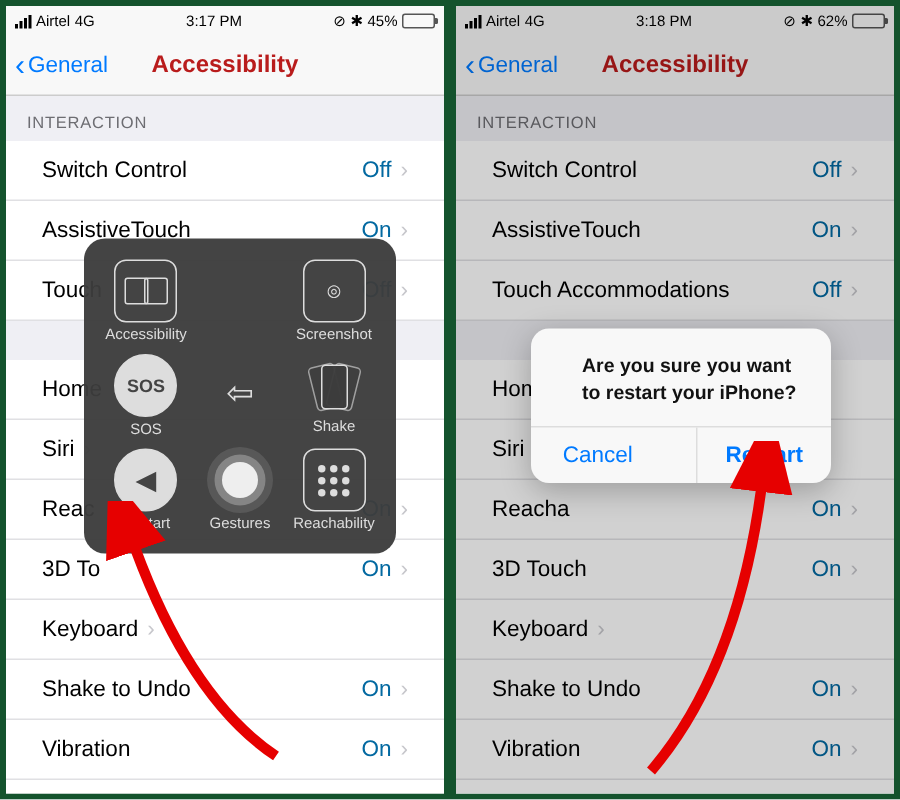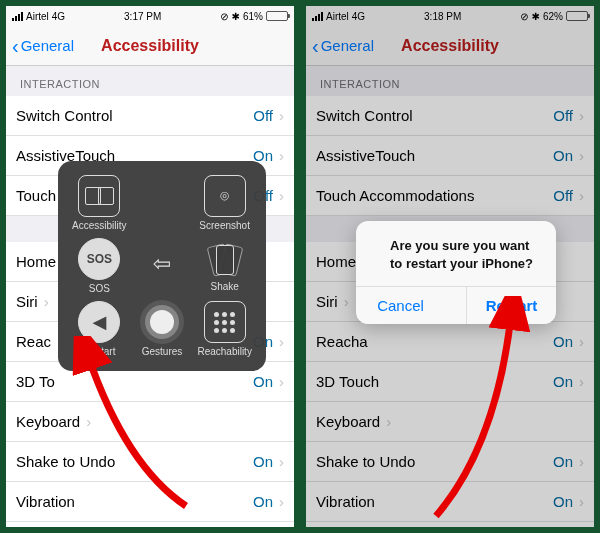--- a/index.html
+++ b/index.html
@@ -13,21 +13,21 @@
   .wrap {
     display: flex;
     width: 600px;
     height: 533px;
   }
   .phone {
     width: 300px;
     height: 533px;
     position: relative;
     background: #efeff4;
-    border: 6px solid #14532d;
+    border: 4px solid #14532d;
     overflow: hidden;
   }
   .phone.dimmed::after {
     content: "";
     position: absolute;
     inset: 0;
     background: rgba(0,0,0,0.18);
     pointer-events: none;
     z-index: 4;
   }
@@ -60,21 +60,21 @@
     position:absolute; left:6px; color:#007aff; font-size:15px;
     display:flex; align-items:center; gap:2px;
   }
   .back .chev { font-size:20px; line-height:0; }
   .title { font-size:16px; font-weight:600; color:#b91c1c; }
   .section-hdr {
     font-size:11px; color:#6d6d72; padding: 12px 14px 6px; letter-spacing:0.5px;
   }
   .list { background:#fff; }
   .row {
-    display:flex; align-items:center; height:40px; padding:0 10px;
+    display:flex; align-items:center; height:40px; padding:0 24px;
     border-bottom:1px solid #e0e0e3; font-size:15px; color:#000;
   }
   .row .val { margin-left:auto; color:#0369a1; font-size:15px; }
   .row .chv { color:#c7c7cc; margin-left:6px; font-size:15px; }
   .spacer { height: 26px; }
   
   .atpanel {
     position:absolute; left:52px; top:155px; width:208px; height:210px;
     background: rgba(60,60,60,0.96); border-radius:14px;
     padding: 10px; z-index:10;
@@ -129,21 +129,21 @@
             <i></i>
             <i></i>
           </span>
         <span>Airtel</span>
         <span>4G</span>
       </div>
       <div>3:17 PM</div>
       <div class="status-right">
         <span>⊘</span>
         <span>✱</span>
-        <span>61%</span>
+        <span>45%</span>
         <span class="batt"><span class="batt-fill" style="width:61%"></span></span>
       </div>
     </div>
     <div class="navbar">
       <div class="back">
         <span class="chev">‹</span>
         <span>General</span>
       </div>
       <div class="title">Accessibility</div>
     </div>

